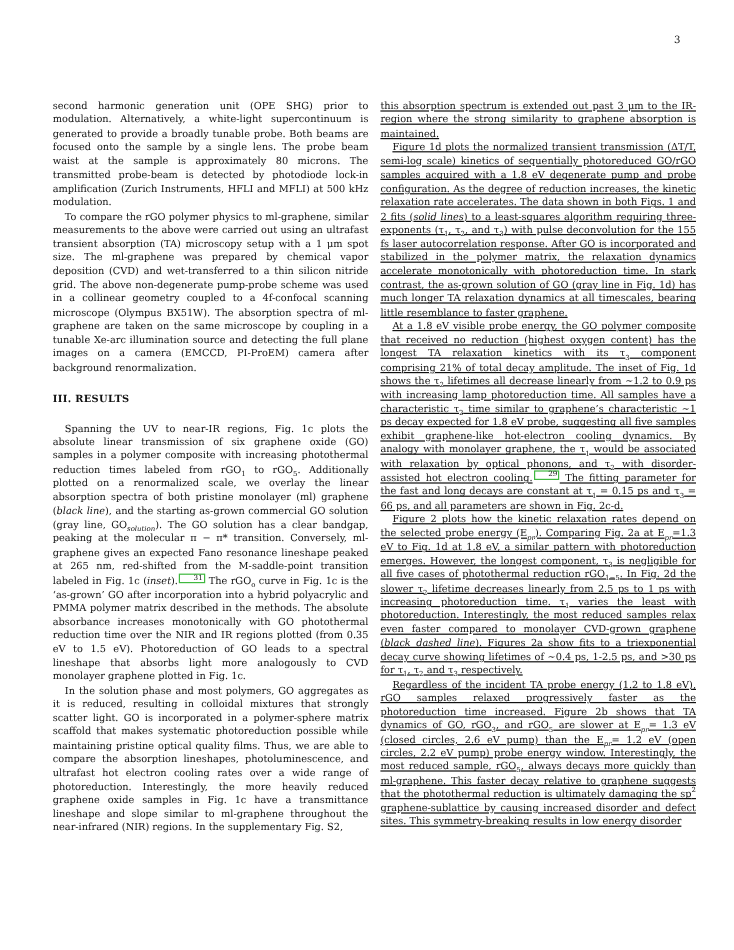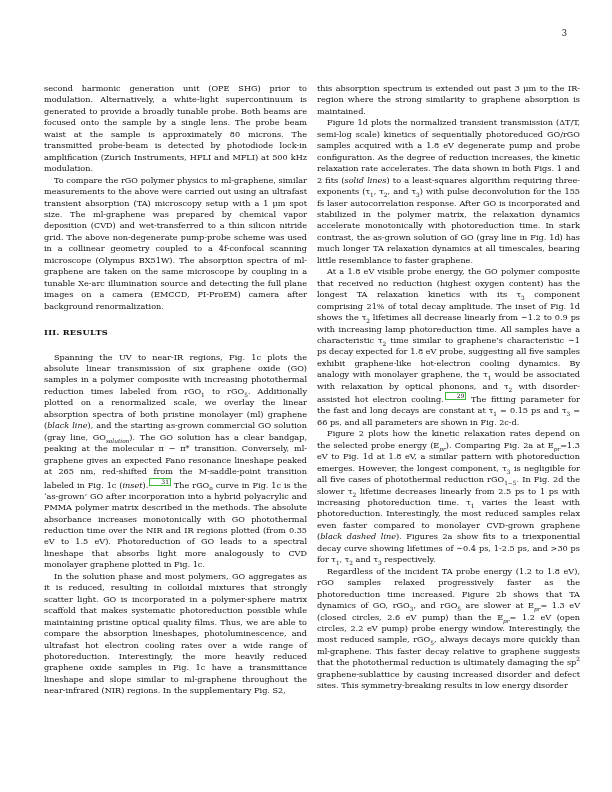--- a/index.html
+++ b/index.html
@@ -11,21 +11,21 @@
   .page-number {
     position: absolute; top: 28px; right: 45px;
     font-size: 8.4px;
   }
   .col {
     position: absolute; top: 55px; width: 263px;
     font-size: 8.15px; line-height: 11.45px;
     text-align: justify; hyphens: auto; margin-top: 28px;
   }
   .col.left { left: 44px; }
-  .col.right { left: 317px; top: 55px; }
+  .col.right { left: 317px; top: 55px; text-decoration: underline; }
   p { margin: 0; text-indent: 10px; }
   p.noindent { text-indent: 0; }
   .section-heading {
     text-align: left; font-weight: bold; font-size: 8.2px;
     letter-spacing: 0.3px; margin: 15px 0 13px 0; text-indent: 0;
   }
   .cite {
     display: inline-block; border: 1px solid #3fb83f; font-size: 6px;
     line-height: 6px; padding: 0 1px; vertical-align: super; margin-left: 1px;
   }

